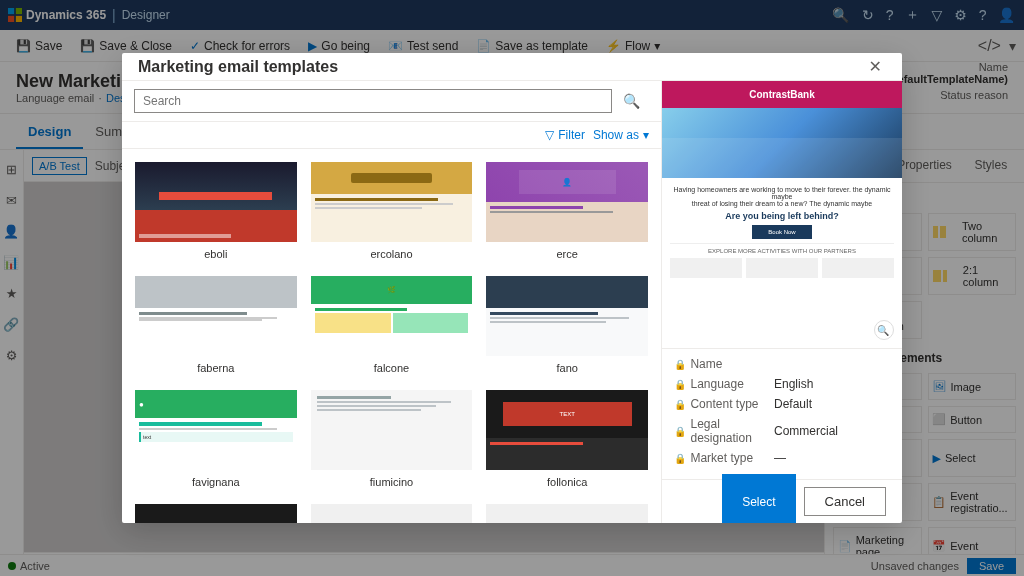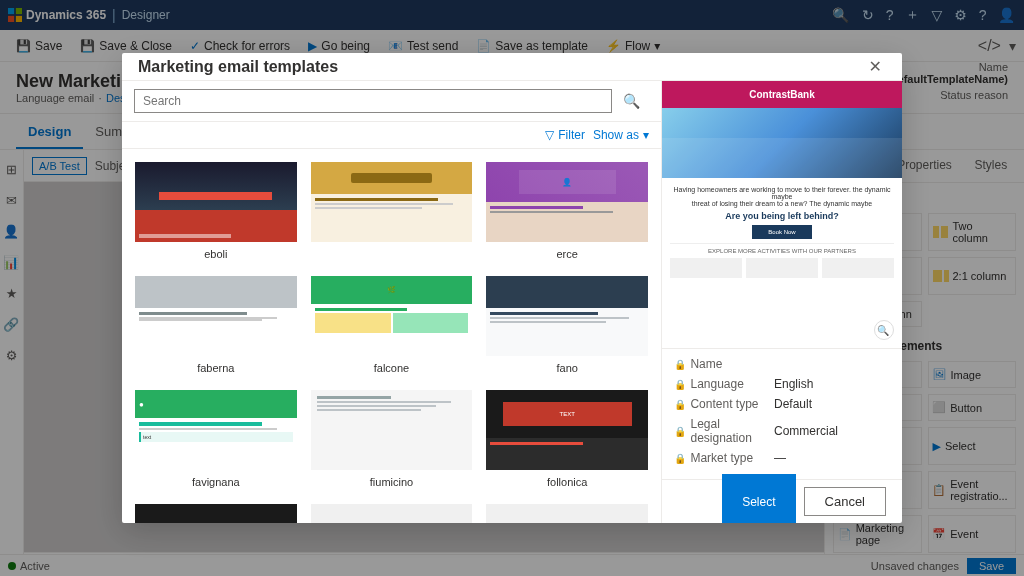--- a/index.html
+++ b/index.html
@@ -50,21 +50,21 @@
     .template-bar { height: 24px; background: #fff; border-top: 1px solid #edebe9; display: flex; align-items: center; padding: 0 8px; font-size: 11px; color: #605e5c; gap: 4px; }
 
     
     .right-panel { width: 200px; background: #fff; border-left: 1px solid #edebe9; }
     .right-panel-tabs { display: flex; border-bottom: 1px solid #edebe9; }
     .right-tab { flex: 1; padding: 8px 4px; text-align: center; font-size: 12px; cursor: pointer; color: #605e5c; }
     .right-tab.active { color: #0078d4; border-bottom: 2px solid #0078d4; }
     .right-panel-content { padding: 8px; }
     .panel-section-header { display: flex; align-items: center; gap: 4px; font-size: 12px; font-weight: 600; margin-bottom: 8px; color: #323130; }
     .layout-grid { display: grid; grid-template-columns: 1fr 1fr; gap: 6px; margin-bottom: 12px; }
-    .layout-item { border: 1px solid #edebe9; padding: 6px 4px; cursor: pointer; display: flex; align-items: center; gap: 4px; font-size: 11px; }
+    .layout-item { border: 1px solid #edebe9; padding: 6px 4px; cursor: pointer; display: flex; align-items: center; gap: 16px; font-size: 11px; }
     .layout-icon { width: 16px; height: 12px; background: #ffd966; }
     .design-grid { display: grid; grid-template-columns: 1fr 1fr; gap: 6px; }
     .design-item { border: 1px solid #edebe9; padding: 6px 4px; cursor: pointer; font-size: 11px; display: flex; align-items: center; gap: 4px; }
 
     
     .status-bar { height: 22px; background: #fff; border-top: 1px solid #edebe9; display: flex; align-items: center; padding: 0 8px; font-size: 11px; color: #605e5c; position: absolute; bottom: 0; left: 0; right: 0; }
 
     
     .modal-overlay { position: fixed; top: 0; left: 0; right: 0; bottom: 0; background: rgba(0,0,0,0.4); z-index: 100; display: flex; align-items: center; justify-content: center; }
     .modal { background: #fff; width: 780px; height: 470px; border-radius: 2px; box-shadow: 0 8px 32px rgba(0,0,0,0.2); display: flex; flex-direction: column; }
@@ -363,20 +363,21 @@
             <div class="template-thumb" style="background:#f8f0e0;">
               <div style="height:40%;background:#d4a843;display:flex;align-items:center;justify-content:center;">
                 <div style="width:50%;height:30%;background:#8b6914;border-radius:2px;"></div>
               </div>
               <div style="height:60%;padding:4px;display:flex;flex-direction:column;gap:2px;">
                 <div style="height:3px;background:#8b6914;width:80%;"></div>
                 <div style="height:2px;background:#ccc;width:90%;"></div>
                 <div style="height:2px;background:#ccc;width:70%;"></div>
               </div>
             </div>
+            <div class="template-name">ercolano</div>
           </div>
           <div class="template-card">
             <div class="template-thumb" style="background:#2c3e50;">
               <div style="height:50%;background:linear-gradient(45deg,#8e44ad,#9b59b6);display:flex;align-items:center;justify-content:center;">
                 <div style="width:60%;height:60%;background:rgba(255,255,255,0.1);display:flex;align-items:center;justify-content:center;">
                   <div style="color:white;font-size:8px;">👤</div>
                 </div>
               </div>
               <div style="height:50%;background:#e8d5c4;padding:4px;">
                 <div style="height:3px;background:#8e44ad;width:60%;margin-bottom:2px;"></div>

